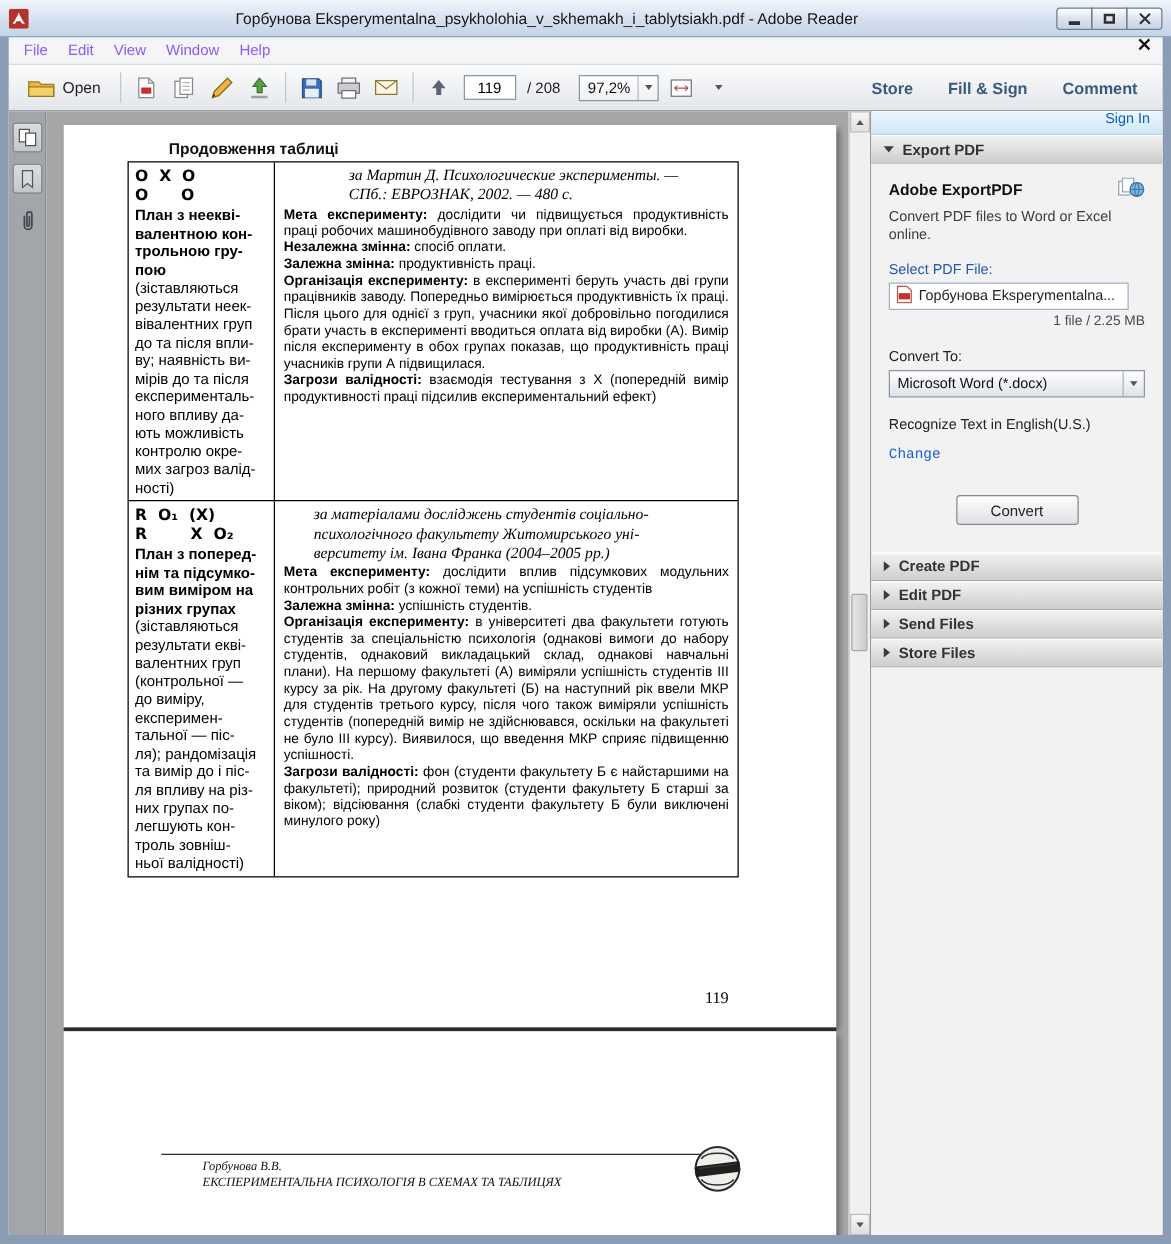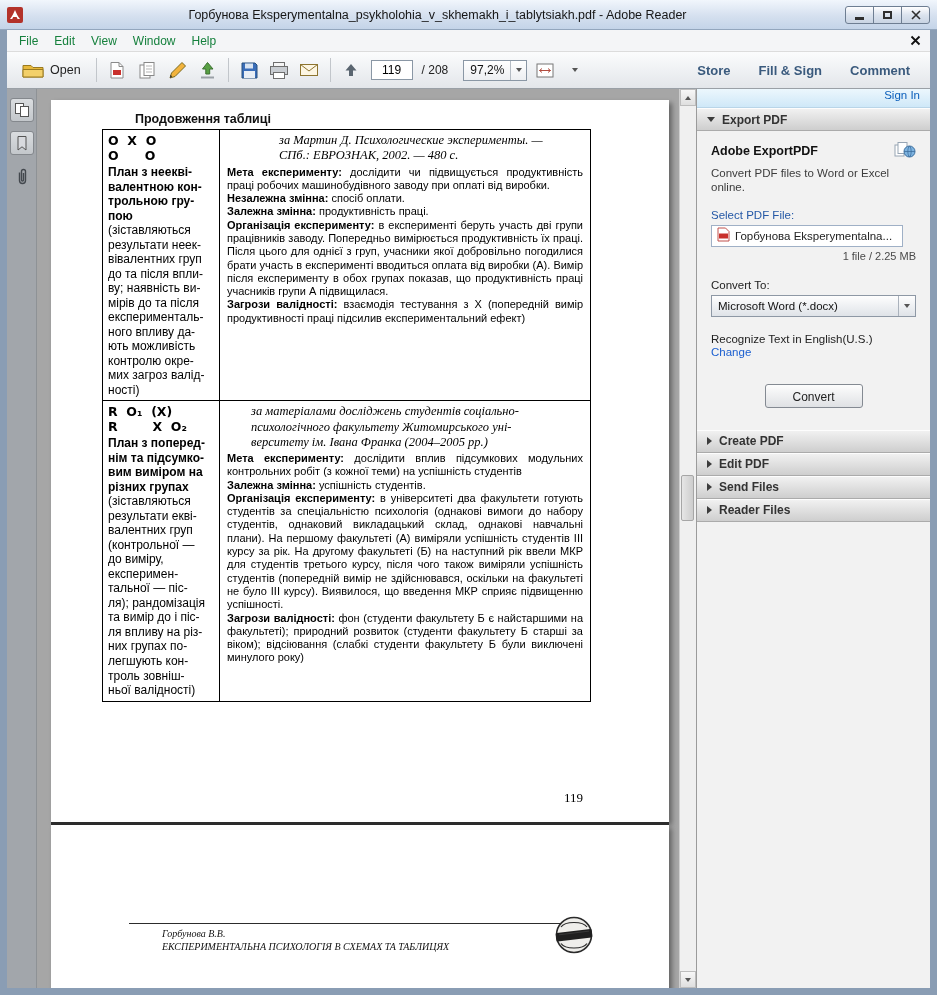--- a/index.html
+++ b/index.html
@@ -32,21 +32,21 @@
 
   
   .frame-body {
     position:absolute; top:30px; left:7px; right:7px; bottom:7px;
     background:#fff; display:flex; flex-direction:column; overflow:hidden;
   }
 
   
   .menubar {
     height:22px; flex:0 0 auto; background:#f4f5f7; border-bottom:1px solid #dcdcdc;
-    display:flex; align-items:center; font-size:12px; color:#15803d; padding-left:4px;
+    display:flex; align-items:flex-start; font-size:12px; color:#8b5cf6; padding-left:4px;
   }
   .menu-item { padding:3px 8px; cursor:default; }
   .doc-close { margin-left:auto; margin-right:9px; display:flex; align-items:center; }
 
   
   .toolbar {
     height:37px; flex:0 0 auto; display:flex; align-items:center; padding:0 8px; gap:5px;
     background:linear-gradient(#fbfcfd,#e3e6ea); border-bottom:1px solid #9aa0a6;
   }
   .open-btn { display:flex; align-items:center; gap:6px; font-size:12.5px; color:#222; padding:4px 7px; border-radius:3px; }
@@ -133,21 +133,21 @@
   .desc { color:#3c3c3c; margin-top:6px; width:205px; line-height:1.25; }
   .select-label { color:#2458a6; margin-top:14px; }
   .file-chip { margin-top:4px; height:22px; width:192px; background:#fff; border:1px solid #9fb0c6; display:flex; align-items:center; gap:5px; padding:0 5px; }
   .chip-text { white-space:nowrap; overflow:hidden; color:#222; }
   .file-meta { width:205px; text-align:right; color:#4a4a4a; font-size:11px; margin-top:3px; }
   .convert-to { margin-top:17px; color:#222; }
   .dropdown { margin-top:4px; width:205px; height:22px; border:1px solid #8e98a5; background:linear-gradient(#fefefe,#dfe3e8); display:flex; align-items:center; }
   .dd-text { flex:1; padding-left:6px; color:#111; white-space:nowrap; overflow:hidden; }
   .dd-arrow { width:17px; align-self:stretch; border-left:1px solid #aab2bc; display:flex; align-items:center; justify-content:center; }
   .recognize { margin-top:16px; color:#222; }
-  .change-link { color:#1b5fd0; margin-top:1px; display:inline-block; cursor:default; }
+  .change-link { color:#1b5fd0; margin-top:11px; display:inline-block; cursor:default;font-family:Liberation Mono, monospace; }
   .convert-btn { display:block; margin:26px auto 22px; width:98px; height:24px; line-height:22px; text-align:center;
     background:linear-gradient(#fdfdfd,#dfe1e4); border:1px solid #848a92; border-radius:3px; font-size:12px; color:#222; }
   .panel-fill { flex:1; background:#f2f2f2; }
 </style>
 </head>
 <body>
 
 <div class="window">
 
   <div class="titlebar">
@@ -453,20 +453,20 @@
         <div class="sec-header">
           <span class="tri tri-right"></span>
           <span>Edit PDF</span>
         </div>
         <div class="sec-header">
           <span class="tri tri-right"></span>
           <span>Send Files</span>
         </div>
         <div class="sec-header">
           <span class="tri tri-right"></span>
-          <span>Reader Files</span>
+          <span>Store Files</span>
         </div>
         <div class="panel-fill"></div>
       </div>
 
     </div>
   </div>
 </div>
 
 </body></html>

